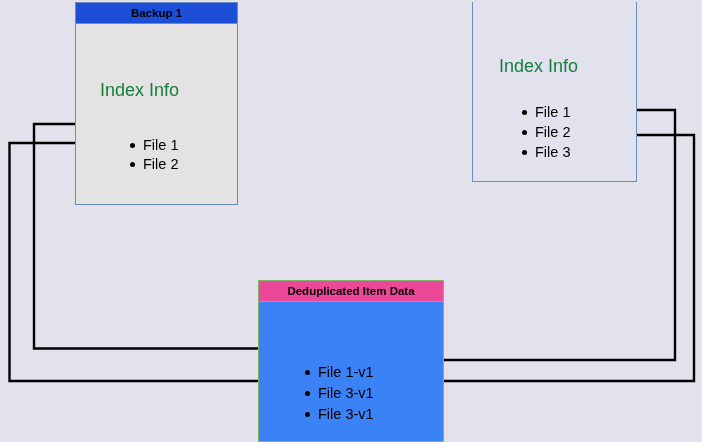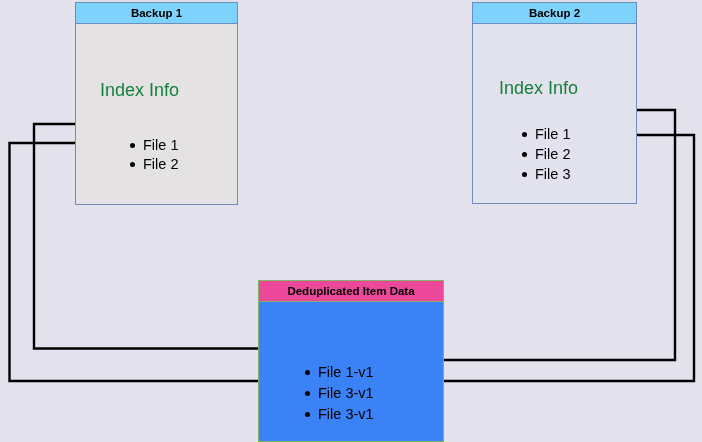--- a/index.html
+++ b/index.html
@@ -49,21 +49,21 @@
     color: #000000;
   }
   .box-body {
     box-sizing: border-box;
     width: 100%;
     position: relative;
   }
 
   
   .box-blue .box-header {
-    background: #7dd3fc;
+    background: #1d4ed8;
     border: 1px solid #6c8ebf;
   }
   .box-blue .box-body {
     border: 1px solid #6c8ebf;
     border-top: none;
   }
   #backup1 .box-body { background: #e5e2e4; }
   #backup2 .box-body { background: #e2e1ee; }
 
   
@@ -155,21 +155,20 @@
     <div class="box-body">
       <div class="index-label">Index Info</div>
       <ul class="files">
         <li>File 1</li>
         <li>File 2</li>
       </ul>
     </div>
   </div>
 
   <div class="box box-blue" id="backup2">
-    <div class="box-header">Backup 2</div>
     <div class="box-body">
       <div class="index-label">Index Info</div>
       <ul class="files">
         <li>File 1</li>
         <li>File 2</li>
         <li>File 3</li>
       </ul>
     </div>
   </div>
 

